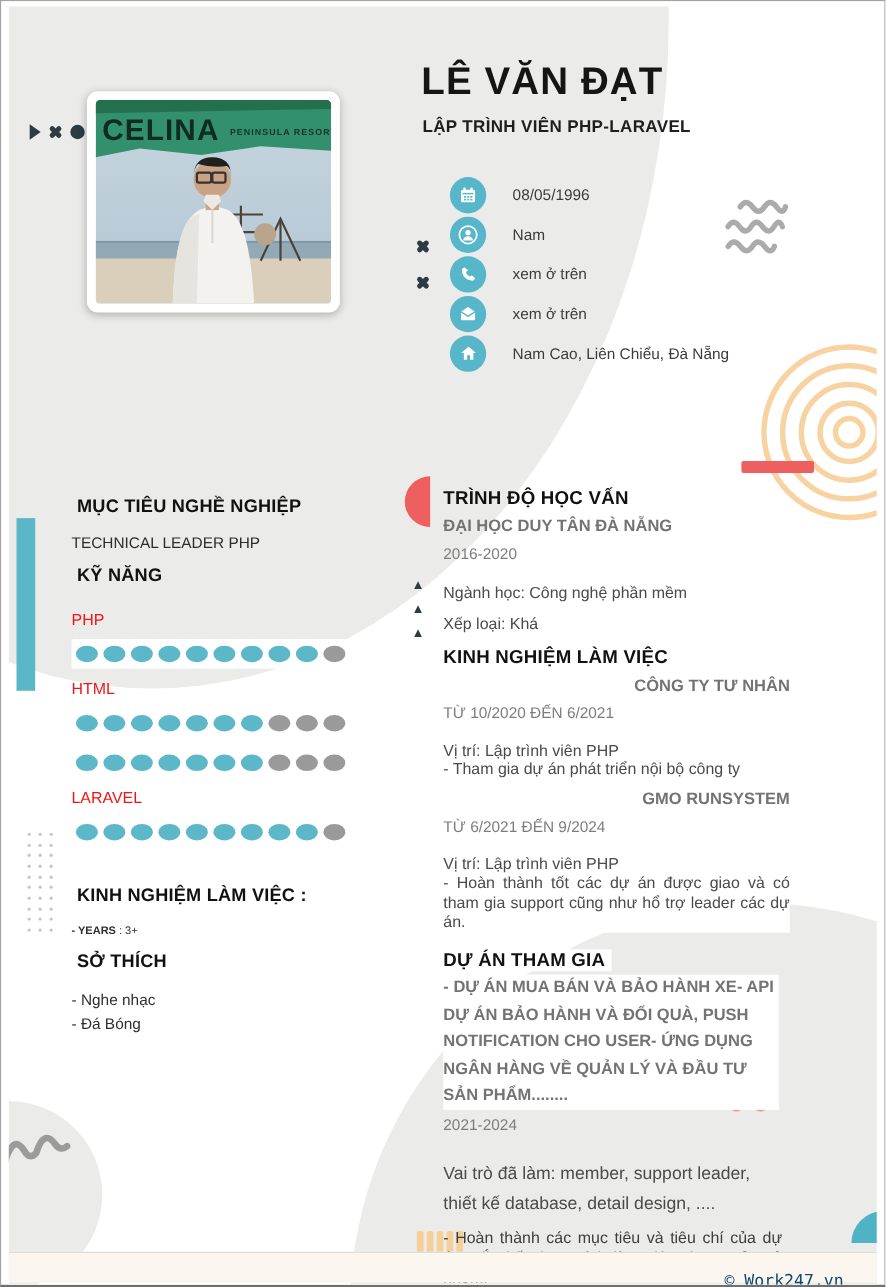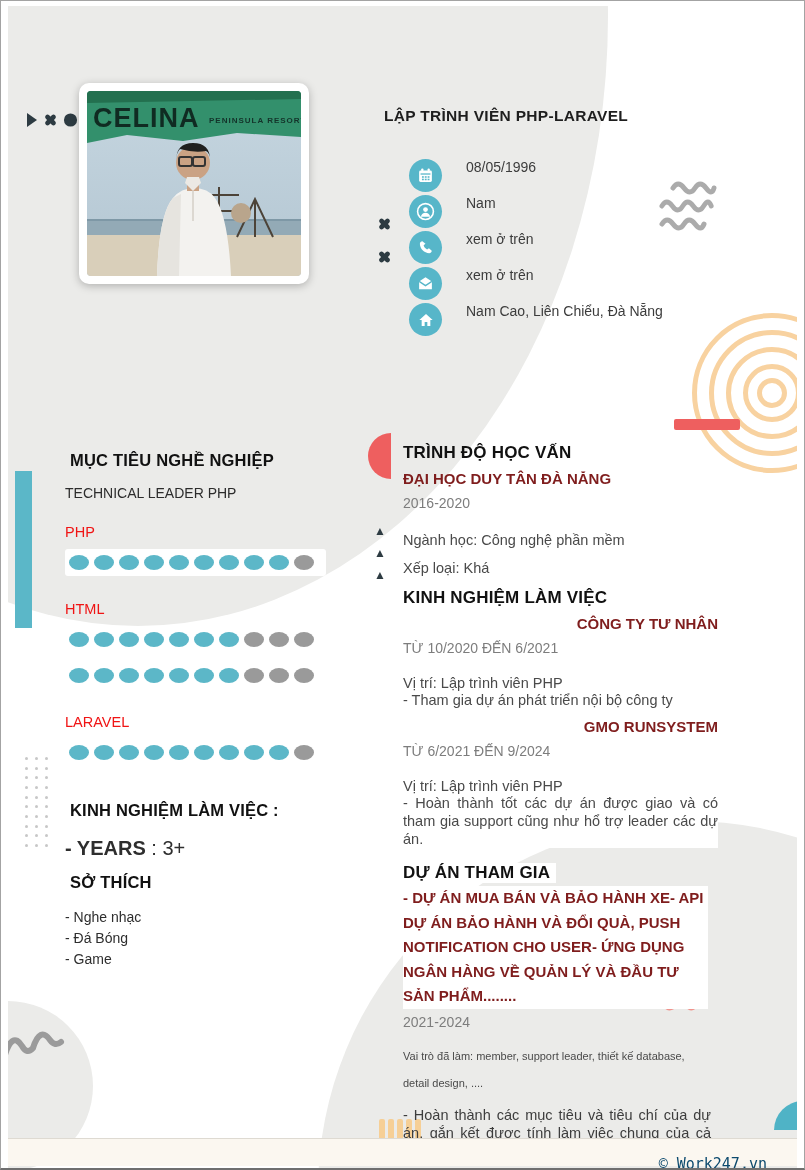--- a/index.html
+++ b/index.html
@@ -33,58 +33,58 @@
 
   
   .photo-card{position:absolute;left:71px;top:77px;width:230px;height:201px;background:#fff;border-radius:10px;
               box-shadow:0 2px 8px rgba(0,0,0,.25);padding:0;}
   .photo-card svg{position:absolute;left:8px;top:8px;border-radius:4px;}
 
   
   .name{position:absolute;left:375px;top:48px;font-size:35px;font-weight:800;letter-spacing:1px;color:#151515;}
   .subtitle{position:absolute;left:376px;top:101px;font-size:15.5px;font-weight:700;color:#1e1e1e;letter-spacing:.3px;}
   .contacts{position:absolute;left:401px;top:153px;}
-  .contact-row{display:flex;height:36px;}
+  .contact-row{display:flex;align-items:center;height:36px;}
   .contact-ic{width:33px;height:33px;border-radius:50%;background:#57b6c9;display:flex;align-items:center;
               justify-content:center;flex:0 0 33px;}
   .contact-val{margin-left:24px;font-size:14px;color:#3c3c3c;}
 
   
   .col-left{position:absolute;left:57px;top:445px;width:305px;}
   .col-right{position:absolute;left:395px;top:437px;width:315px;}
   h3{margin:0;font-size:16.5px;font-weight:700;color:#111;letter-spacing:.2px;}
   .pad{padding-left:5px;}
-  .red{color:#7f1d1d;}
+  .red{color:#737373;}
   .gray{color:#7d7d7d;}
   .b{font-weight:700;}
 
   .objective-text{margin-top:15px;font-size:14px;color:#2c2c2c;}
   .skills{margin-top:23px;}
-  .skill-name{font-size:14.5px;color:#f01414;margin-top:25px;}
+  .skill-name{font-size:14.5px;color:#f01414;margin-top:11px;}
   .skill-name:first-child{margin-top:4px;}
   .dots{margin-top:9px;background:#fff;border-radius:3px;width:253px;padding:6px 4px;display:flex;gap:5px;}
   .dots .dot{width:20px;height:15px;border-radius:50%;display:inline-block;}
   .dot.on{background:#5cb7c8;}
   .dot.off{background:#9a9a9a;}
   .exp-sum-h{margin-top:35px;}
-  .years-line{margin-top:17px;font-size:20px;color:#2e2e2e;}
+  .years-line{margin-top:17px;font-size:10px;color:#2e2e2e;}
   .hobby-h{margin-top:13px;}
   .hobbies{margin-top:15px;font-size:14px;color:#2e2e2e;line-height:21px;}
 
   .edu-school{margin-top:7px;font-size:15px;font-weight:700;}
   .edu-years{margin-top:8px;font-size:14px;}
   .edu-line{margin-top:15px;font-size:14.5px;line-height:28px;color:#4a4a4a;}
   .job-company{margin-top:7px;font-size:15px;font-weight:700;text-align:right;}
   .job-period{margin-top:8px;font-size:14px;}
   .job-pos{margin-top:19px;font-size:14.5px;color:#4a4a4a;}
   .job-desc{font-size:14.5px;color:#4a4a4a;line-height:18px;text-align:justify;background:#fff;}
   .proj-h{margin-top:15px;background:#fff;width:fit-content;padding-right:6px;}
   .proj-sum{margin-top:3px;font-size:15px;font-weight:700;line-height:24.5px;background:#fff;width:305px;}
   .proj-period{margin-top:5px;font-size:14px;}
-  .proj-roles{margin-top:13px;font-size:11px;color:#4a4a4a;line-height:27px;width:300px;}
+  .proj-roles{margin-top:24px;font-size:16px;color:#4a4a4a;line-height:27px;width:300px;}
   .proj-result{margin-top:9px;font-size:14.5px;color:#3d3d3d;line-height:18px;text-align:justify;width:308px;}
 
   
   .footer{position:absolute;left:0;right:0;bottom:2px;height:27px;background:#fbf7f0;
           border-top:1px solid #dedad2;display:flex;align-items:center;justify-content:flex-end;}
   .watermark{font-family:"DejaVu Sans Mono","Liberation Mono",monospace;font-size:15px;color:#0c4a6e;
              margin-right:30px;margin-top:23px;}
   svg{display:block;}
 </style>
 </head>
@@ -238,20 +238,21 @@
           <line x1="106" y1="100" x2="106" y2="130" stroke="#dcd8d1" stroke-width="2"></line>
         </g>
 
         <path d="M0 0 H214 V46 L150 42 L96 50 L40 44 L0 52 Z" fill="#33906c"></path>
         <path d="M0 0 H214 V8 L0 12 Z" fill="#23704f"></path>
         <text x="6" y="36" font-family="Liberation Sans,sans-serif" font-size="27" font-weight="800" fill="#102b22" letter-spacing="1">CELINA</text>
         <text x="122" y="32" font-family="Liberation Sans,sans-serif" font-size="8" font-weight="700" fill="#14332a" letter-spacing="1">PENINSULA RESORT</text>
       </svg>
     </div>
 
+    <div class="name">LÊ VĂN ĐẠT</div>
     <div class="subtitle">LẬP TRÌNH VIÊN PHP-LARAVEL</div>
 
     <div class="contacts">
       <div class="contact-row">
         <span class="contact-ic">
           <svg width="17" height="17" viewBox="0 0 24 24">
               <g fill="#fff">
                 <rect x="3" y="5" width="18" height="16" rx="2"></rect>
                 <rect x="6" y="2" width="3" height="5" rx="1.2"></rect>
                 <rect x="15" y="2" width="3" height="5" rx="1.2"></rect>
@@ -303,20 +304,21 @@
             </svg>
         </span>
         <span class="contact-val">Nam Cao, Liên Chiểu, Đà Nẵng</span>
       </div>
     </div>
 
     <div class="col-left">
       <h3 class="pad">MỤC TIÊU NGHỀ NGHIỆP</h3>
       <div class="objective-text">TECHNICAL LEADER PHP</div>
 
+      <h3 class="pad" style="margin-top:13px;">KỸ NĂNG</h3>
       <div class="skills">
         <div class="skill-name">PHP</div>
         <div class="dots">
             <span class="dot on"></span>
             <span class="dot on"></span>
             <span class="dot on"></span>
             <span class="dot on"></span>
             <span class="dot on"></span>
             <span class="dot on"></span>
             <span class="dot on"></span>
@@ -366,21 +368,20 @@
 
       <h3 class="pad exp-sum-h">KINH NGHIỆM LÀM VIỆC :</h3>
       <div class="years-line">
         <span class="b">- YEARS</span><span> : 3+</span>
       </div>
 
       <h3 class="pad hobby-h">SỞ THÍCH</h3>
       <div class="hobbies">
         <div>- Nghe nhạc</div>
         <div>- Đá Bóng</div>
-        <div>- Game</div>
       </div>
     </div>
 
     <div class="col-right">
       <h3 style="font-size:17px;">TRÌNH ĐỘ HỌC VẤN</h3>
       <div class="edu-school red">ĐẠI HỌC DUY TÂN ĐÀ NẴNG</div>
       <div class="edu-years gray">2016-2020</div>
       <div class="edu-line">
         <div>Ngành học: Công nghệ phần mềm</div>
         <div>Xếp loại: Khá</div>

